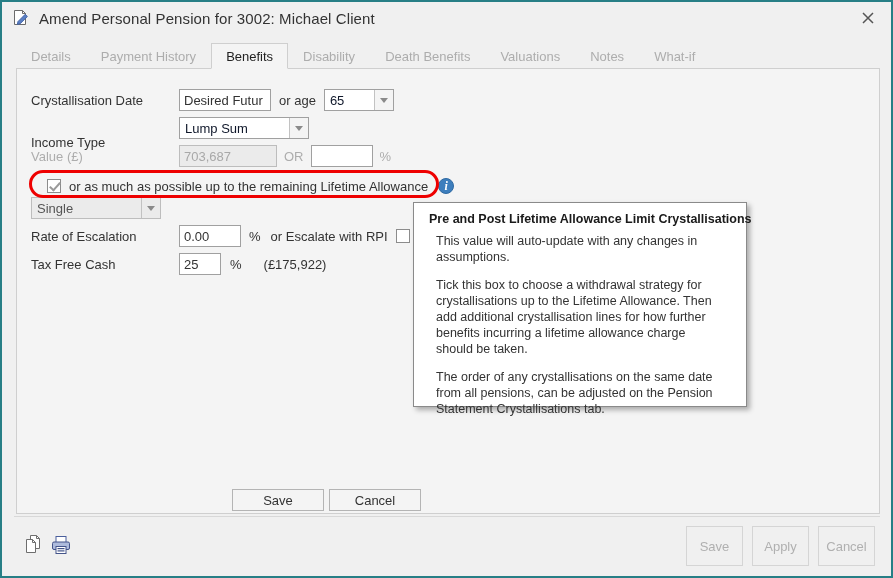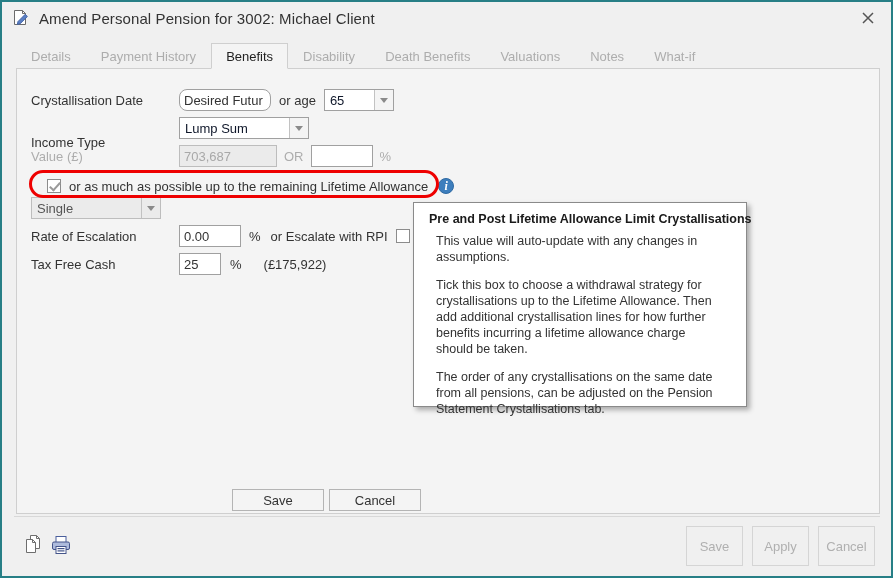--- a/index.html
+++ b/index.html
@@ -271,21 +271,21 @@
     <div class="tab">Death Benefits</div>
     <div class="tab">Valuations</div>
     <div class="tab">Notes</div>
     <div class="tab">What-if</div>
   </div>
 
   <div id="panel">
 
     <div class="row" style="left:14px; top:20px;">
       <div class="lbl" style="width:148px;">Crystallisation Date</div>
-      <input class="txt" style="width: 92px; border-radius: 8px;" readonly="" value="Desired Futur">
+      <input class="txt" style="width: 92px;" readonly="" value="Desired Futur">
       <div class="lbl" style="margin:0 8px;">or age</div>
       <div class="combo" style="width:70px;">
         <div class="val">65</div>
         <div class="arrowbox">
             <span class="caret"></span>
           </div>
       </div>
     </div>
 
     <div class="row" style="left:14px; top:48px;">

